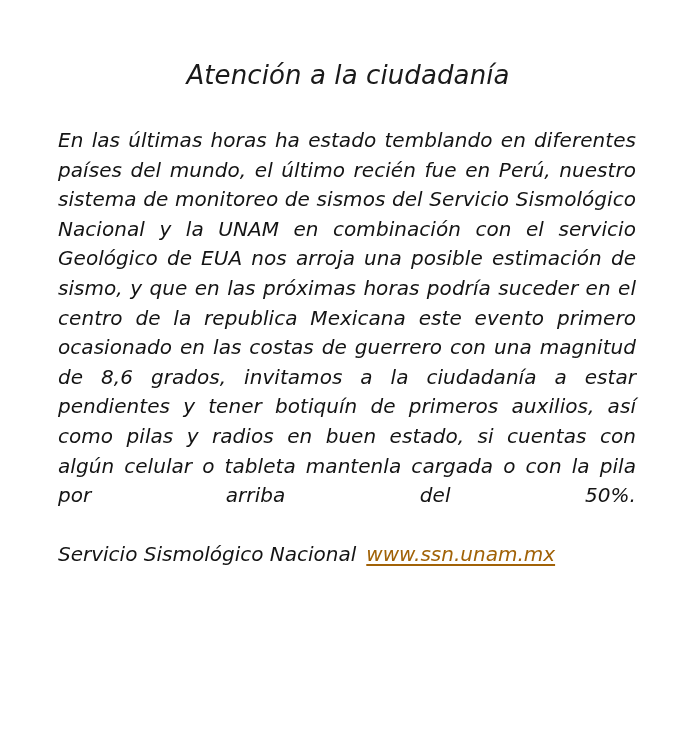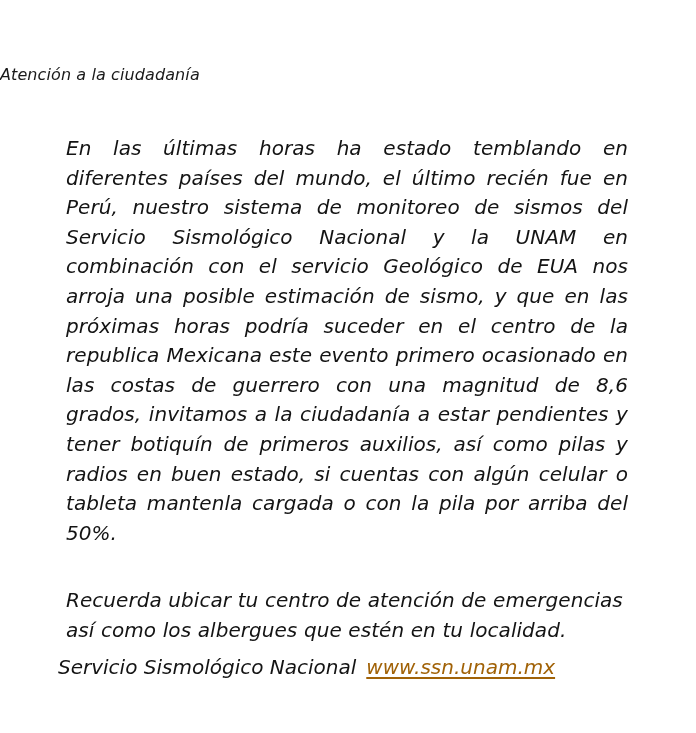--- a/index.html
+++ b/index.html
@@ -23,44 +23,44 @@
     height: 733px;
     background: #ffffff;
     box-sizing: border-box;
   }
 
   .doc-title {
     position: absolute;
     top: 62px;
     left: 0;
     width: 696px;
-    text-align: left;
+    text-align: center;
     font-style: italic;
-    font-size: 16px;
+    font-size: 26px;
     line-height: 26px;
     letter-spacing: 0.1px;
     color: #1a1a1a;
     white-space: nowrap;
   }
 
   .body-block {
     position: absolute;
     top: 126px;
     left: 58px;
     width: 578px;
   }
 
   .para {
     font-style: italic;
     font-size: 20px;
     line-height: 29.6px;
     color: #141414;
     text-align: justify;
     text-justify: inter-word;
-    margin: 8px;
+    margin: 0;
     letter-spacing: 0.05px;
     word-spacing: 0.2px;
   }
 
   
   .para.justified {
     text-align: justify;
   }
   .para.justified::after {
     content: "";
@@ -95,21 +95,20 @@
 <body>
 
 <div class="page">
 
   <div class="doc-title">Atención a la ciudadanía</div>
 
   <div class="body-block">
 
     <p class="para justified">En las últimas horas ha estado temblando en diferentes países del mundo, el último recién fue en Perú, nuestro sistema de monitoreo de sismos del Servicio Sismológico Nacional y la UNAM en combinación con el servicio Geológico de EUA nos arroja una posible estimación de sismo, y que en las próximas horas podría suceder en el centro de la republica Mexicana este evento primero ocasionado en las costas de guerrero con una magnitud de 8,6 grados, invitamos a la ciudadanía a estar pendientes y tener botiquín de primeros auxilios, así como pilas y radios en buen estado, si cuentas con algún celular o tableta mantenla cargada o con la pila por arriba del 50%.</p>
 
-    <p class="para flush-left">Recuerda ubicar tu centro de atención de emergencias así como los albergues que estén en tu localidad.</p>
 
 
     <div class="signature-line">
       <span>Servicio Sismológico Nacional</span><a class="ssn-link" href="#">www.ssn.unam.mx</a>
     </div>
 
   </div>
 
 </div>
 

